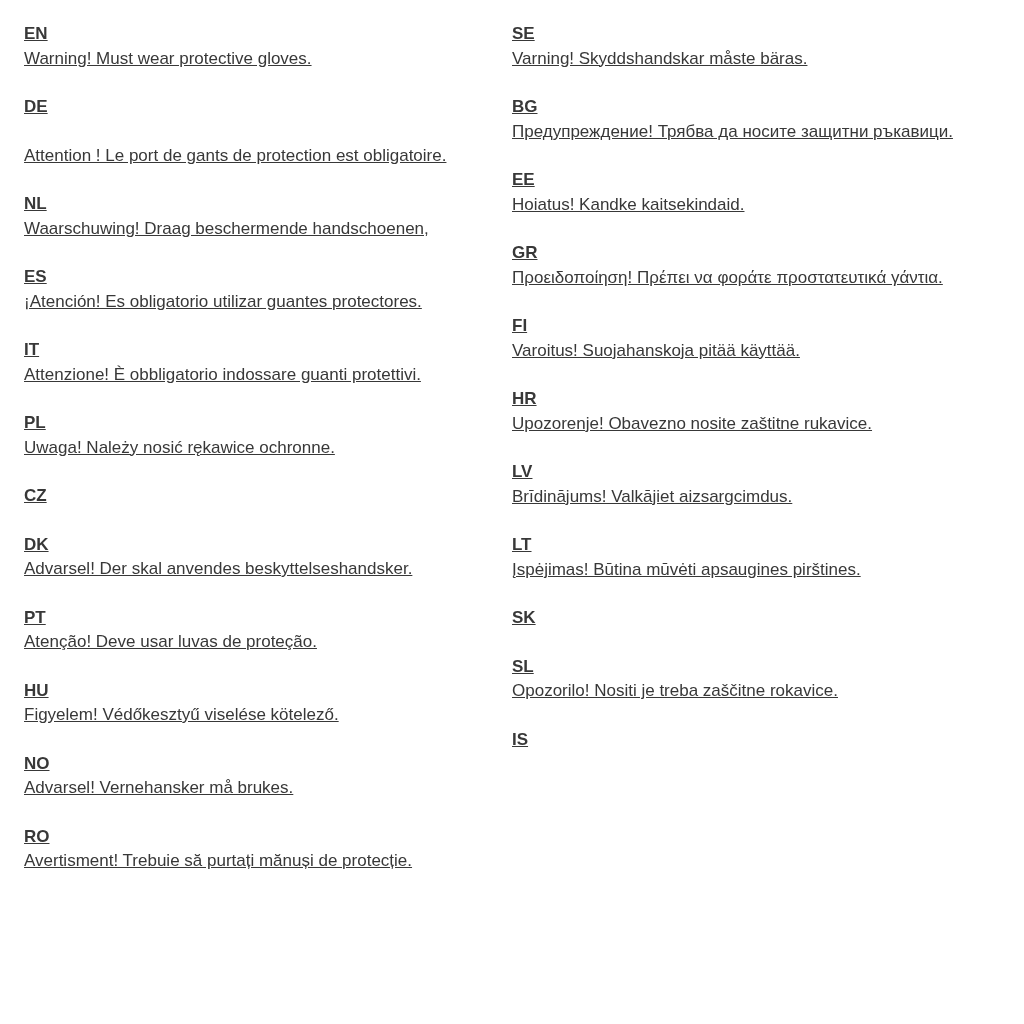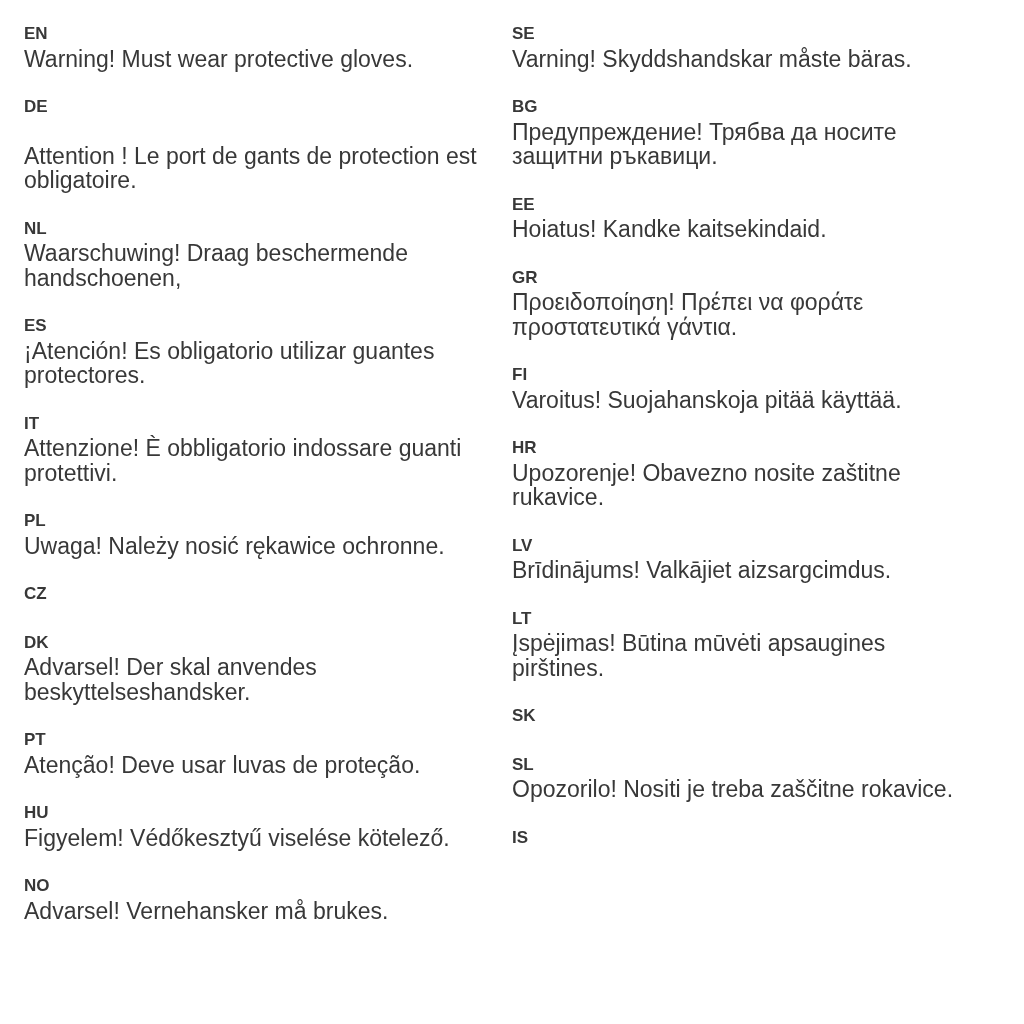--- a/index.html
+++ b/index.html
@@ -11,20 +11,21 @@
     width: 1024px;
     height: 1024px;
     font-family: "Liberation Sans", sans-serif;
     color: #383838;
     overflow: hidden;
   }
   .columns {
     display: flex;
     padding: 22px 0 0 24px;
     box-sizing: border-box;
+    text-decoration: underline;
   }
   .col {
     box-sizing: border-box;
   }
   .col-left {
     width: 488px;
     flex: 0 0 488px;
   }
   .col-right {
     width: 458px;
@@ -32,21 +33,21 @@
   }
   .entry {
     margin-bottom: 24px;
   }
   .code {
     font-weight: bold;
     font-size: 17px;
     line-height: 24.5px;
   }
   .text {
-    font-size: 23px;
+    font-size: 17px;
     line-height: 24.5px;
   }
 </style>
 </head>
 <body>
 
 <div class="columns">
 
   <div class="col col-left">
 
@@ -100,20 +101,24 @@
     <div class="entry">
       <div class="code">HU</div>
       <div class="text">Figyelem! Védőkesztyű viselése kötelező.</div>
     </div>
 
     <div class="entry">
       <div class="code">NO</div>
       <div class="text">Advarsel! Vernehansker må brukes.</div>
     </div>
 
+    <div class="entry">
+      <div class="code">RO</div>
+      <div class="text">Avertisment! Trebuie să purtați mănuși de protecție.</div>
+    </div>
 
   </div>
 
   <div class="col col-right">
 
     <div class="entry">
       <div class="code">SE</div>
       <div class="text">Varning! Skyddshandskar måste bäras.</div>
     </div>
 

